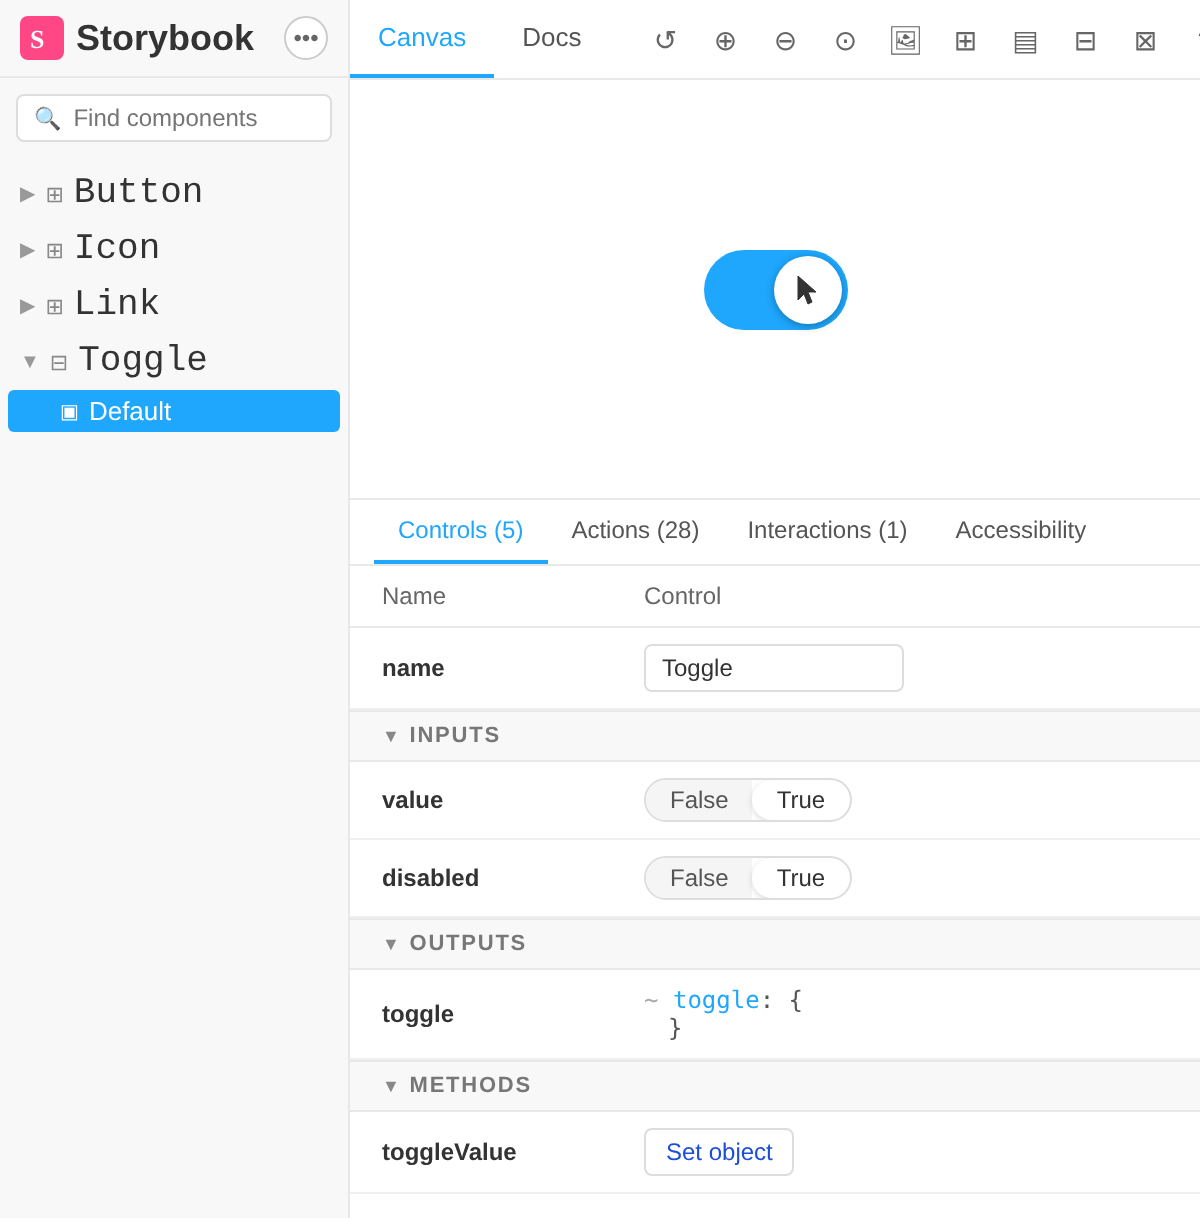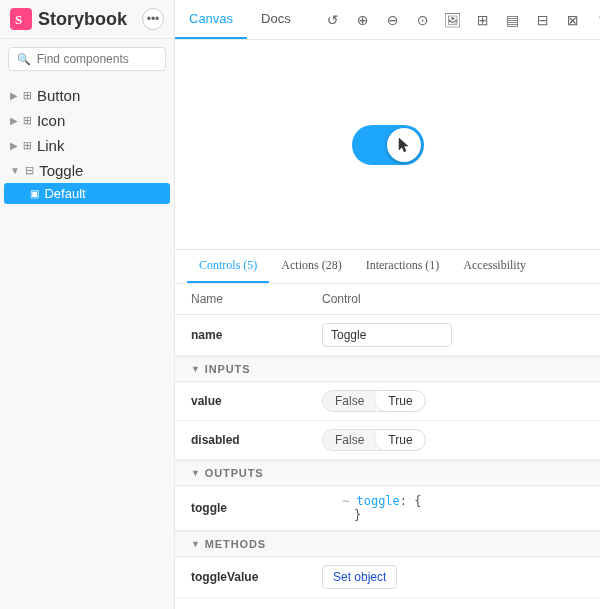--- a/index.html
+++ b/index.html
@@ -79,21 +79,21 @@
     .nav-item {
       display: flex;
       align-items: center;
       padding: 4px 10px;
       cursor: pointer;
       gap: 5px;
       color: #333;
       font-size: 13px;
     }
     .nav-item .expand-icon { font-size: 10px; color: #999; }
-    .nav-item .item-label { font-size: 15px; }
+    .nav-item .item-label { font-size: 18px; font-family: Liberation Mono, monospace; }
     .nav-subitem {
       display: flex;
       align-items: center;
       padding: 3px 10px 3px 26px;
       cursor: pointer;
       gap: 5px;
       color: #333;
       font-size: 13px;
     }
     .nav-subitem.selected { background: #1ea7fd; color: #fff; border-radius: 3px; margin: 0 4px; }
@@ -198,21 +198,20 @@
       display: flex;
       border-bottom: 1px solid #e8e8e8;
       padding: 0 12px;
     }
     .ctrl-tab {
       padding: 8px 12px;
       cursor: pointer;
       color: #555;
       font-size: 12px;
       border-bottom: 2px solid transparent;
-      font-family: Liberation Serif, serif;
     }
     .ctrl-tab.active {
       color: #1ea7fd;
       border-bottom: 2px solid #1ea7fd;
     }
     .ctrl-header-row {
       display: flex;
       padding: 8px 16px;
       border-bottom: 1px solid #e8e8e8;
       color: #666;
@@ -278,21 +277,20 @@
       background: #fff;
       color: #333;
       font-weight: 400;
       border-radius: 20px;
       box-shadow: 0 1px 3px rgba(0,0,0,0.15);
     }
     .code-value {
       font-family: monospace;
       font-size: 12px;
       color: #555;
-      margin-left: 20px;
     }
     .code-value .prop-name { color: #1ea7fd; }
     .set-object-btn {
       padding: 4px 10px;
       border: 1px solid #ddd;
       border-radius: 4px;
       font-size: 12px;
       cursor: pointer;
       background: #fff;
       color: #1d4ed8;

